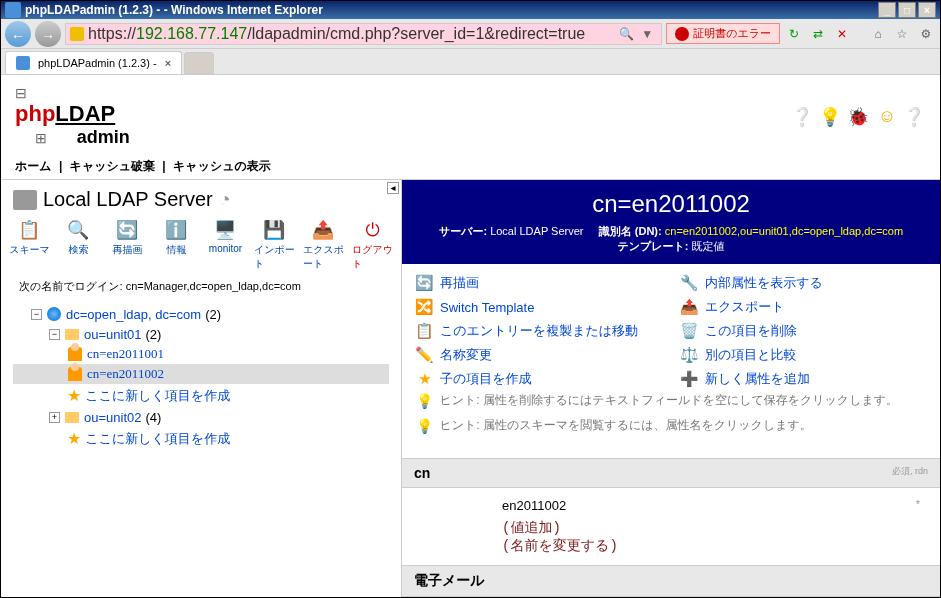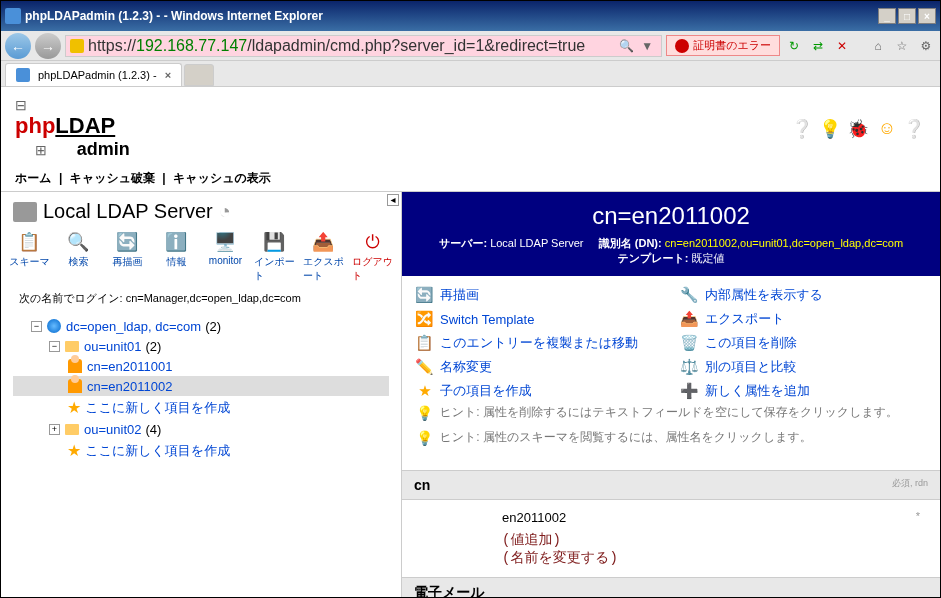--- a/index.html
+++ b/index.html
@@ -1,19 +1,19 @@
 <!DOCTYPE html>
 <html><head>
 <meta charset="utf-8">
 <style>
 * { box-sizing: border-box; margin: 0; padding: 0; }
 body { font-family: Arial, sans-serif; font-size: 12px; background: #fff; width: 941px; height: 598px; overflow: hidden; border: 1px solid #000; }
 
 
-.titlebar { background: linear-gradient(#0a246a, #3a6ea5); color: #fff; height: 30px; display: flex; align-items: center; padding: 0 4px; font-weight: bold; font-size: 12px; }
+.titlebar { background: linear-gradient(#0a246a, #3a6ea5); color: #fff; height: 18px; display: flex; align-items: center; padding: 0 4px; font-weight: bold; font-size: 12px; }
 .titlebar-icon { width: 16px; height: 16px; background: #4a90d9; margin-right: 4px; border-radius: 2px; display: inline-block; }
 .titlebar-title { flex: 1; }
 .win-controls { display: flex; gap: 2px; }
 .win-btn { width: 18px; height: 16px; background: #d4d0c8; border: 1px solid #808080; display: flex; align-items: center; justify-content: center; font-size: 10px; cursor: pointer; }
 
 
 .navbar { height: 30px; background: #e8e8e8; border-bottom: 1px solid #ccc; display: flex; align-items: center; padding: 0 4px; gap: 4px; }
 .nav-btn { width: 26px; height: 26px; border-radius: 13px; background: linear-gradient(#9dc8e8, #5a9bd4); display: flex; align-items: center; justify-content: center; color: #fff; font-size: 14px; cursor: pointer; }
 .url-bar { flex: 1; height: 22px; background: #ffd4e0; border: 1px solid #ccc; display: flex; align-items: center; padding: 0 4px; }
 .url-lock { width: 14px; height: 14px; background: #f0c000; border-radius: 2px; margin-right: 4px; }
@@ -64,21 +64,21 @@
 .tb-icon { width: 22px; height: 22px; display: flex; align-items: center; justify-content: center; font-size: 18px; }
 .tb-label { font-size: 10px; color: #0046aa; }
 
 .login-info { font-size: 11px; padding: 4px 10px; }
 
 
 .tree { padding: 6px 4px; font-size: 13px; }
 .tree-row { display: flex; align-items: center; gap: 4px; padding: 2px 0; cursor: pointer; }
 .tree-indent1 { padding-left: 18px; }
 .tree-indent2 { padding-left: 36px; }
-.tree-indent3 { padding-left: 54px; }
+.tree-indent3 { padding-left: 54px; font-family: Liberation Serif, serif; }
 .expander { width: 11px; height: 11px; border: 1px solid #999; font-size: 9px; line-height: 9px; text-align: center; background: #fff; }
 .tree-icon { width: 16px; height: 16px; display: inline-flex; align-items: center; justify-content: center; }
 .globe { background: radial-gradient(#6bf, #06c); border-radius: 50%; width:14px; height:14px;}
 .folder { background: #fc6; width: 14px; height: 11px; border-radius: 1px; }
 .person { width: 14px; height: 14px; background: #f90; border-radius: 3px 3px 0 0; position: relative; }
 .person::before { content: ''; position: absolute; top: -4px; left: 3px; width: 8px; height: 8px; background: #fc9; border-radius: 50%; }
 .star { color: #fa0; font-size: 16px; }
 .tree-link { color: #0046d4; text-decoration: none; }
 .tree-selected { background: #ddd; }
 

